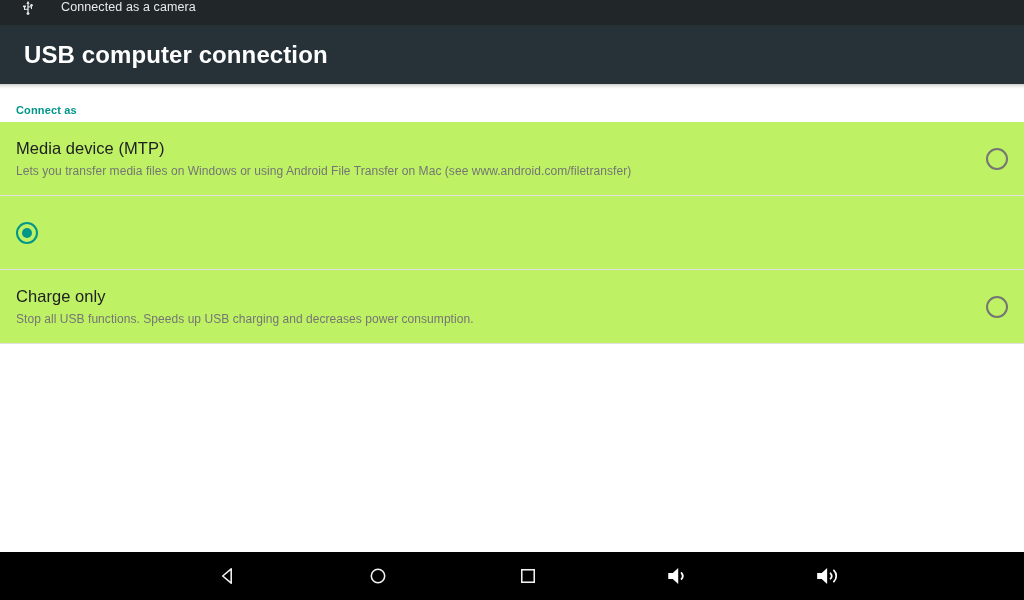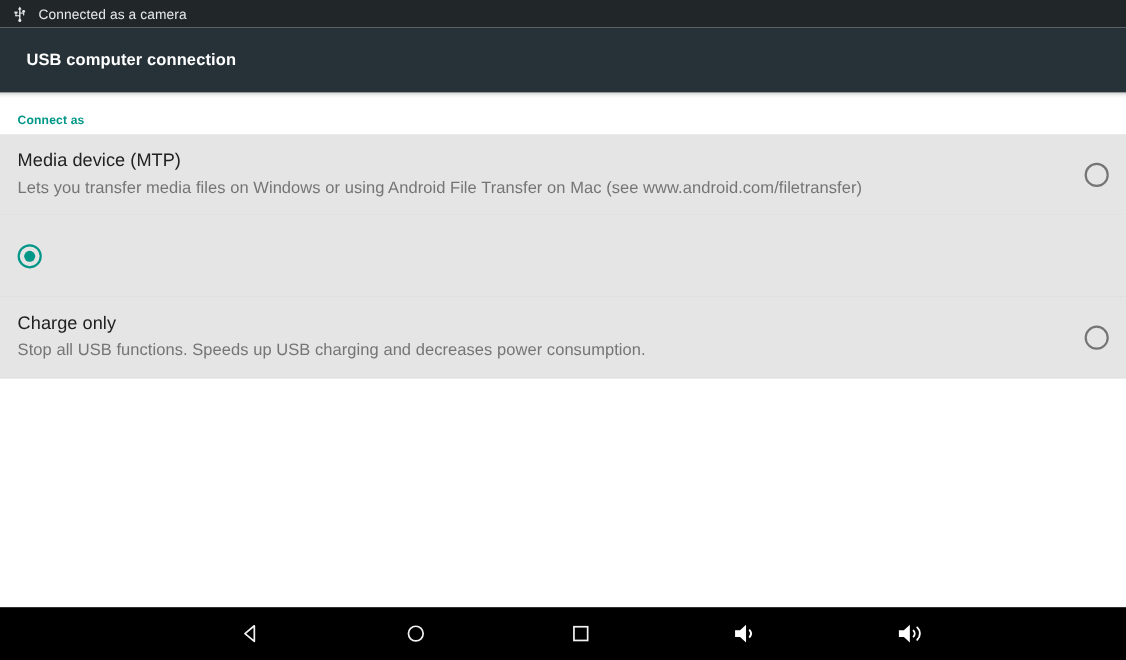--- a/index.html
+++ b/index.html
@@ -24,23 +24,23 @@
     background: #ffffff;
     display: flex;
     flex-direction: column;
   }
 
   
   .status-bar {
     height: 25px;
     background: #212629;
     display: flex;
-    align-items: center;
-    padding-left: 10px;
-    flex: 0 0 auto;
+    padding-left: 20px;
+    flex: 0 0 auto;
+    gap: 16px;
   }
 
   .usb-icon {
     width: 16px;
     height: 16px;
     display: block;
     flex: 0 0 auto;
   }
 
   .status-text {
@@ -58,21 +58,21 @@
     display: flex;
     align-items: center;
     padding-left: 24px;
     flex: 0 0 auto;
     position: relative;
     z-index: 5;
   }
 
   .action-title {
     color: #ffffff;
-    font-size: 15px;
+    font-size: 24px;
     font-weight: bold;
     letter-spacing: 0.1px;
     white-space: nowrap;
   }
 
   
   .bar-shadow {
     height: 6px;
     flex: 0 0 auto;
     background: linear-gradient(to bottom,
@@ -101,21 +101,21 @@
   .option-list {
     display: block;
   }
 
   .option-row {
     position: relative;
     display: flex;
     align-items: center;
     min-height: 74px;
     padding: 0 16px;
-    background: #e5e5e5;
+    background: #bef264;
     border-bottom: 1px solid #e0e0e0;
     cursor: pointer;
   }
 
   .option-row:first-child {
     border-top: none;
   }
 
   .option-text {
     flex: 1 1 auto;
@@ -126,21 +126,21 @@
   .option-title {
     color: #212121;
     font-size: 16.5px;
     line-height: 1.25;
     letter-spacing: 0.05px;
     white-space: nowrap;
   }
 
   .option-desc {
     color: #757575;
-    font-size: 15px;
+    font-size: 12px;
     line-height: 1.35;
     letter-spacing: 0.05px;
     margin-top: 5px;
     white-space: nowrap;
   }
 
   
   .radio {
     flex: 0 0 auto;
     width: 22px;

